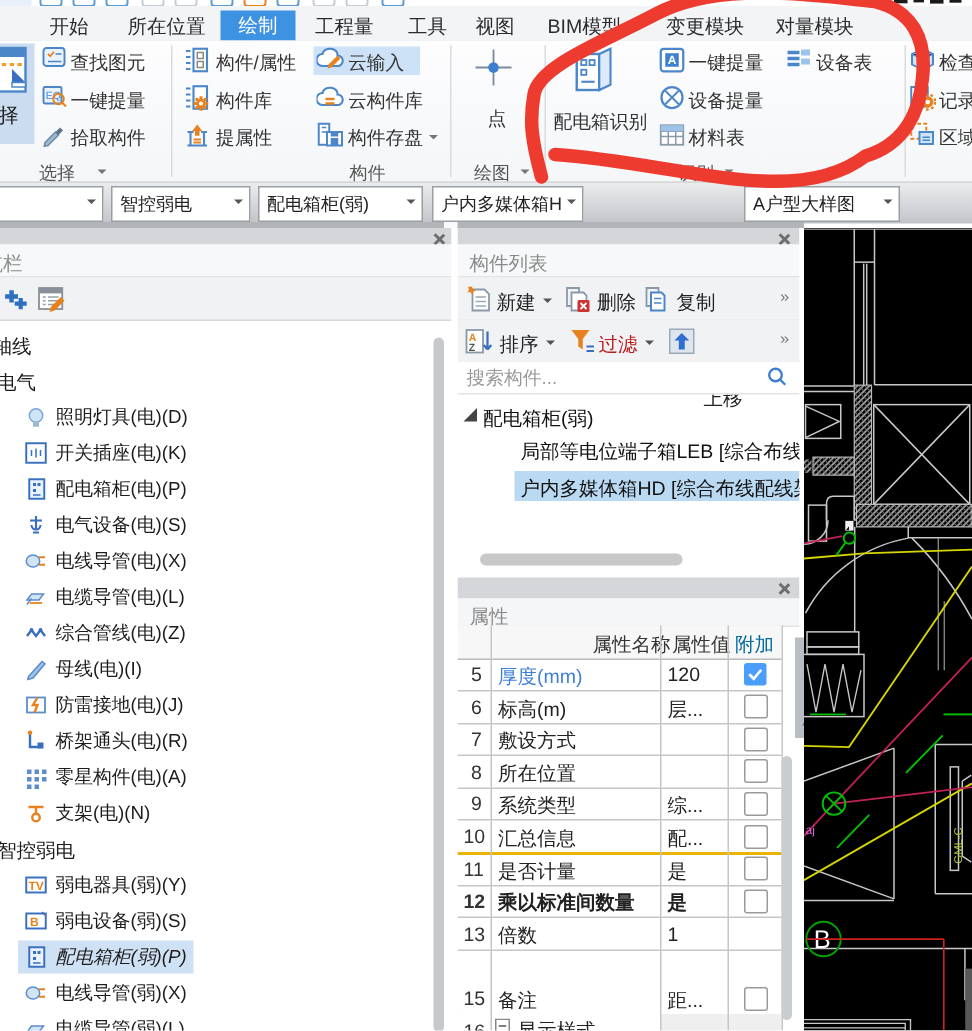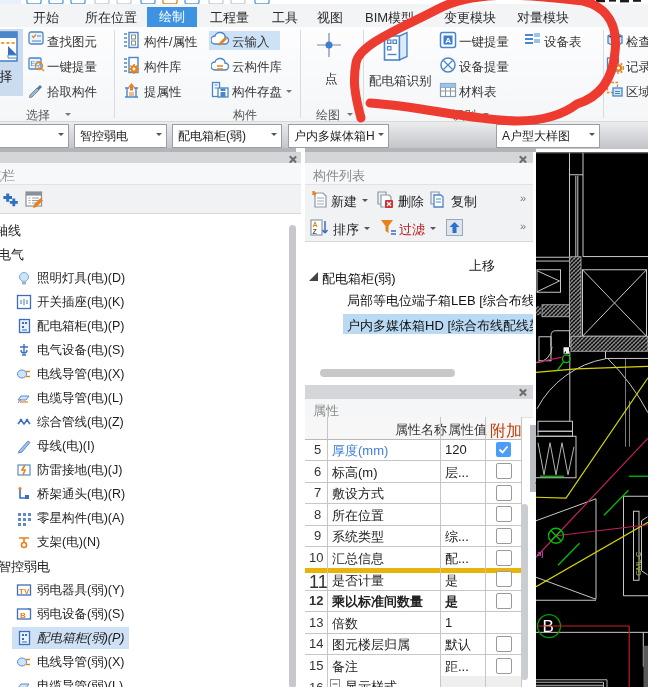--- a/index.html
+++ b/index.html
@@ -424,40 +424,47 @@
       <span class="tx" style="left:94px;top:36px;font-size:13px;color:#b91c1c;">过滤</span>
       <i class="carr" style="position:absolute;left:125px;top:42px;"></i>
       <svg class="abs" style="left:140px;top:33px;" width="20" height="20">
         <rect x="1.5" y="1.5" width="16" height="16" fill="#dfe5ec" stroke="#9aa8b8"></rect>
         <path d="M9.5 4 l5 5 h-3 v6 h-4 v-6 h-3 z" fill="#2e6fd0"></path>
       </svg>
       <span class="tx" style="left:164px;top:36px;font-size:13px;color:#222;margin-top:36px;">上移</span>
       <span class="tx" style="left:215px;top:35px;font-size:11px;color:#777;">»</span>
     </div>
 
+ <div class="abs" style="left:0;top:89px;width:228px;height:21px;background:#fff;border-bottom:1px solid #e4e4e4;">
+  <span class="tx" style="left:6px;top:3px;font-size:12.5px;color:#9a9a9a;">搜索构件...</span>
+  <svg class="abs" style="left:206px;top:3px;" width="14" height="14">
+        <circle cx="6" cy="6" r="4.2" fill="none" stroke="#3f7fd0" stroke-width="1.6"></circle>
+        <path d="M9 9 l3.5 3.5" stroke="#3f7fd0" stroke-width="1.6"></path>
+      </svg>
+ </div>
 
  <svg class="abs" style="left:3px;top:120.5px;" width="12" height="10">
       <path d="M10 0 v9 h-9 z" fill="#444"></path>
     </svg>
  <span class="tx" style="left:17px;top:118px;font-size:13px;color:#111;">配电箱柜(弱)</span>
  <span class="tx" style="left:42px;top:140.5px;font-size:13px;color:#111;">局部等电位端子箱LEB [综合布线配</span>
  <div class="abs" style="left:38px;top:162px;width:190px;height:20px;background:#badaf4;"></div>
  <span class="tx" style="left:42px;top:165px;font-size:13px;color:#111;">户内多媒体箱HD [综合布线配线架</span>
 
  <div class="abs" style="left:15px;top:217px;width:135px;height:8px;background:#c8c8c8;border-radius:4px;"></div>
 
  <div class="band" style="left:0;top:233.5px;width:228px;height:14px;"></div>
  <div class="xbtn" style="left:214px;top:236.5px;"></div>
  <div class="abs" style="left:0;top:247.5px;width:228px;height:18px;background:#f5f6f7;border-bottom:1px solid #e2e2e2;"></div>
  <span class="ptitle" style="left:8px;top:250px;">属性</span>
  <div id="proptable" class="abs" style="left:0;top:265.5px;width:228px;height:270.5px;">
       <div class="abs" style="left:0;top:0;width:216px;height:21.5px;background:#f7f7f7;border-bottom:1px solid #b9b9b9;"></div>
       <span class="tx" style="left:53px;top:3.5px;font-size:13px;color:#333;margin-left:37px;">属性名称</span>
       <span class="tx" style="left:143px;top:3.5px;font-size:13px;color:#333;">属性值</span>
-      <span class="tx" style="left:185px;top:3.5px;font-size:16px;color:#c2410c;font-family:Liberation Serif, serif;">附加</span>
+      <span class="tx" style="left:185px;top:3.5px;font-size:13px;color:#0369a1;font-family:Liberation Serif, serif;">附加</span>
       <div class="abs" style="left:0;top:21.5px;width:216px;height:21.6px;border-bottom:1px solid #c6c6c6;">
         <span class="tx" style="right:199px;top:3.5px;font-size:13px;color:#333;"></span>
         <span class="tx" style="left:9px;top:3.5px;font-size:13px;color:#333;">5</span>
         <span class="tx" style="left:27px;top:3.5px;font-size:13px;color:#3f7fd9;">厚度(mm)</span>
         <span class="tx" style="left:140px;top:3.5px;font-size:13px;color:#222;">120</span>
         <div class="abs" style="left:191px;top:3px;width:15px;height:15px;background:#4a9df8;border-radius:2px;"><svg width="15" height="15">
             <path d="M3.5 7.5 l3 3 5 -6" stroke="#fff" stroke-width="1.8" fill="none"></path>
           </svg></div>
       </div>
       <div class="abs" style="left:0;top:43.1px;width:216px;height:21.6px;border-bottom:1px solid #c6c6c6;">
@@ -481,53 +488,46 @@
         <span class="tx" style="left:140px;top:3.5px;font-size:13px;color:#222;"></span>
         <div class="chk" style="left:191px;top:3px;"></div>
       </div>
       <div class="abs" style="left:0;top:107.9px;width:216px;height:21.6px;border-bottom:1px solid #c6c6c6;">
         <span class="tx" style="right:199px;top:3.5px;font-size:13px;color:#333;"></span>
         <span class="tx" style="left:9px;top:3.5px;font-size:13px;color:#333;">9</span>
         <span class="tx" style="left:27px;top:3.5px;font-size:13px;color:#222;">系统类型</span>
         <span class="tx" style="left:140px;top:3.5px;font-size:13px;color:#222;">综...</span>
         <div class="chk" style="left:191px;top:3px;"></div>
       </div>
-      <div class="abs" style="left:0;top:129.5px;width:216px;height:21.6px;border-bottom:5px solid #eab308;">
+      <div class="abs" style="left:0;top:129.5px;width:216px;height:21.6px;border-bottom:2px solid #eab308;">
         <span class="tx" style="right:199px;top:3.5px;font-size:13px;color:#333;"></span>
         <span class="tx" style="left:4px;top:3.5px;font-size:13px;color:#333;">10</span>
         <span class="tx" style="left:27px;top:3.5px;font-size:13px;color:#222;">汇总信息</span>
         <span class="tx" style="left:140px;top:3.5px;font-size:13px;color:#222;">配...</span>
         <div class="chk" style="left:191px;top:3px;"></div>
       </div>
       <div class="abs" style="left:0;top:151.1px;width:216px;height:21.6px;border-bottom:1px solid #c6c6c6;">
         <span class="tx" style="right:199px;top:3.5px;font-size:13px;color:#333;"></span>
-        <span class="tx" style="left:4px;top:3.5px;font-size:18px;color:#333;">11</span>
+        <span class="tx" style="left:4px;top:3.5px;font-size:13px;color:#333;">11</span>
         <span class="tx" style="left:27px;top:3.5px;font-size:13px;color:#222;">是否计量</span>
         <span class="tx" style="left:140px;top:3.5px;font-size:13px;color:#222;">是</span>
         <div class="chk" style="left:191px;top:3px;"></div>
       </div>
       <div class="abs" style="left:0;top:172.7px;width:216px;height:21.6px;border-bottom:1px solid #c6c6c6;font-weight:bold;">
         <span class="tx" style="right:199px;top:3.5px;font-size:13px;color:#333;"></span>
         <span class="tx" style="left:4px;top:3.5px;font-size:13px;color:#333;">12</span>
         <span class="tx" style="left:27px;top:3.5px;font-size:13px;color:#222;">乘以标准间数量</span>
         <span class="tx" style="left:140px;top:3.5px;font-size:13px;color:#222;">是</span>
         <div class="chk" style="left:191px;top:3px;"></div>
       </div>
       <div class="abs" style="left:0;top:194.29999999999998px;width:216px;height:21.6px;border-bottom:1px solid #c6c6c6;">
         <span class="tx" style="right:199px;top:3.5px;font-size:13px;color:#333;"></span>
         <span class="tx" style="left:4px;top:3.5px;font-size:13px;color:#333;">13</span>
         <span class="tx" style="left:27px;top:3.5px;font-size:13px;color:#222;">倍数</span>
         <span class="tx" style="left:140px;top:3.5px;font-size:13px;color:#222;">1</span>
-      </div>
-      <div class="abs" style="left:0;top:215.89999999999998px;width:216px;height:21.6px;border-bottom:1px solid #c6c6c6;">
-        <span class="tx" style="right:199px;top:3.5px;font-size:13px;color:#333;"></span>
-        <span class="tx" style="left:4px;top:3.5px;font-size:13px;color:#333;">14</span>
-        <span class="tx" style="left:27px;top:3.5px;font-size:13px;color:#222;">图元楼层归属</span>
-        <span class="tx" style="left:140px;top:3.5px;font-size:13px;color:#222;">默认</span>
-        <div class="chk" style="left:191px;top:3px;"></div>
       </div>
       <div class="abs" style="left:0;top:237.49999999999997px;width:216px;height:21.6px;border-bottom:1px solid #c6c6c6;">
         <span class="tx" style="right:199px;top:3.5px;font-size:13px;color:#333;"></span>
         <span class="tx" style="left:4px;top:3.5px;font-size:13px;color:#333;">15</span>
         <span class="tx" style="left:27px;top:3.5px;font-size:13px;color:#222;">备注</span>
         <span class="tx" style="left:140px;top:3.5px;font-size:13px;color:#222;">距...</span>
         <div class="chk" style="left:191px;top:3px;"></div>
       </div>
       <div class="abs" style="left:0;top:259.09999999999997px;width:216px;height:21.6px;border-bottom:1px solid #c6c6c6;background:#fff;">
         <span class="tx" style="right:199px;top:3.5px;font-size:13px;color:#333;"></span>

